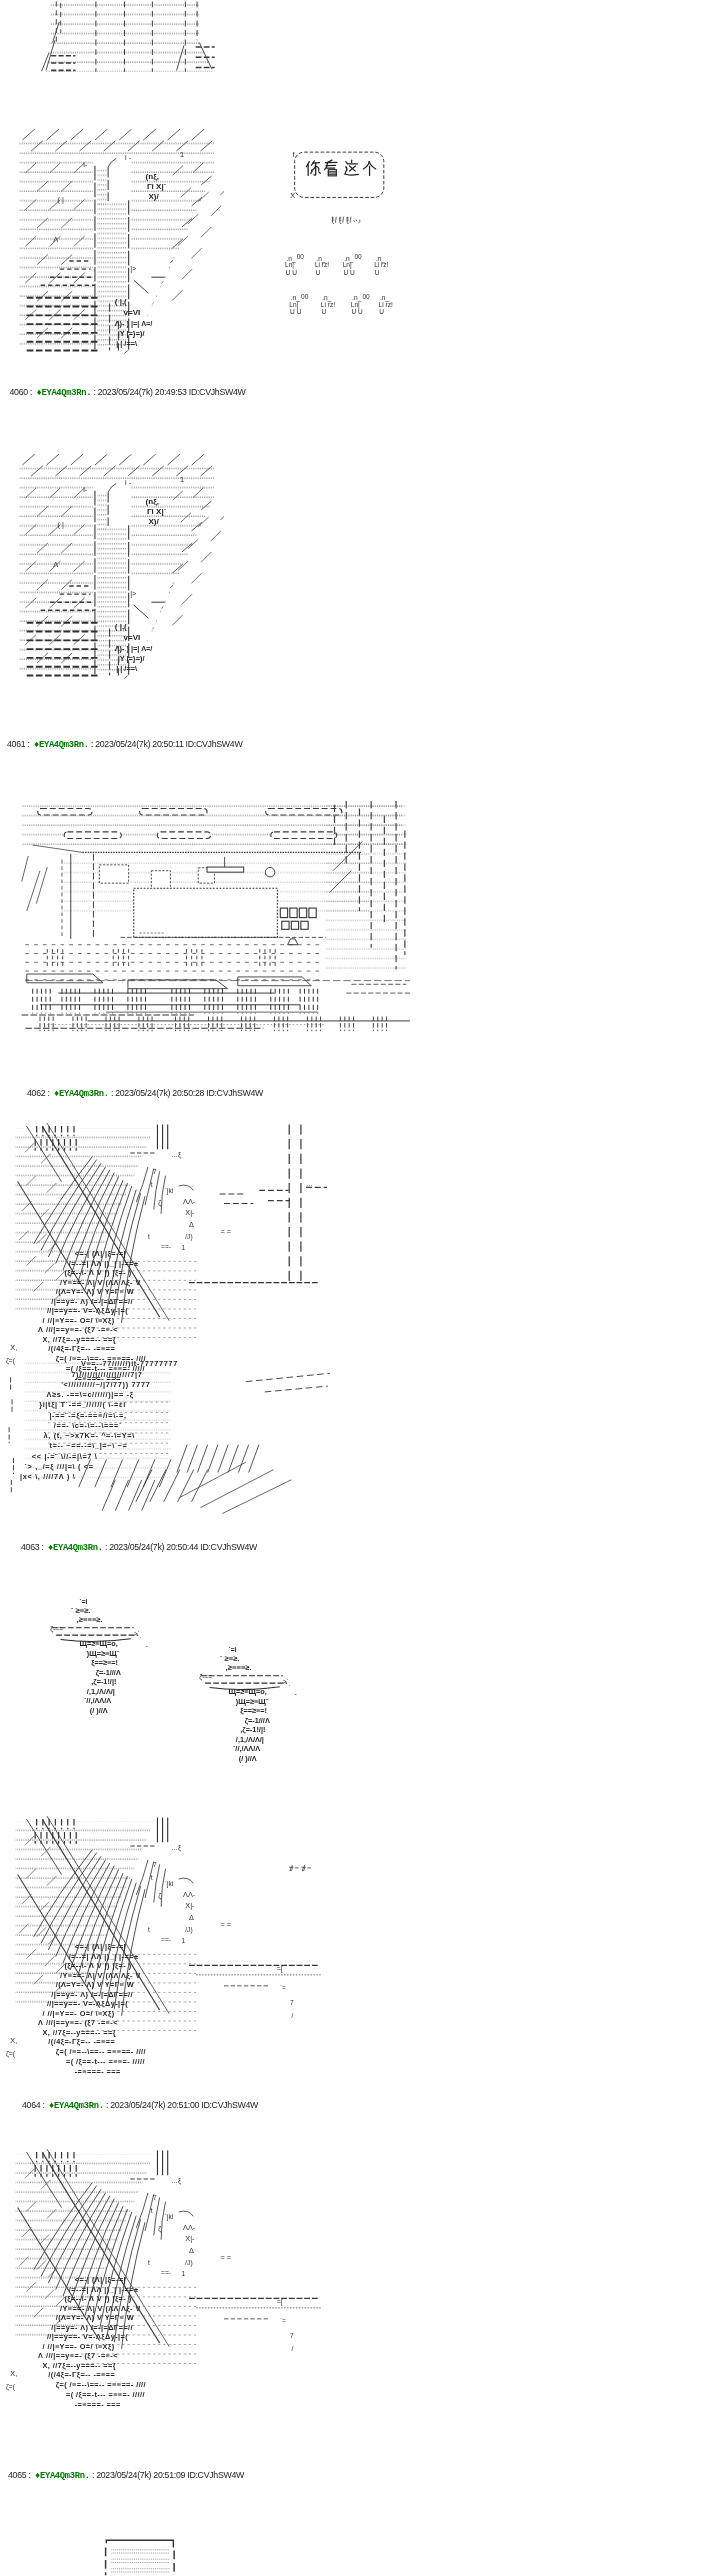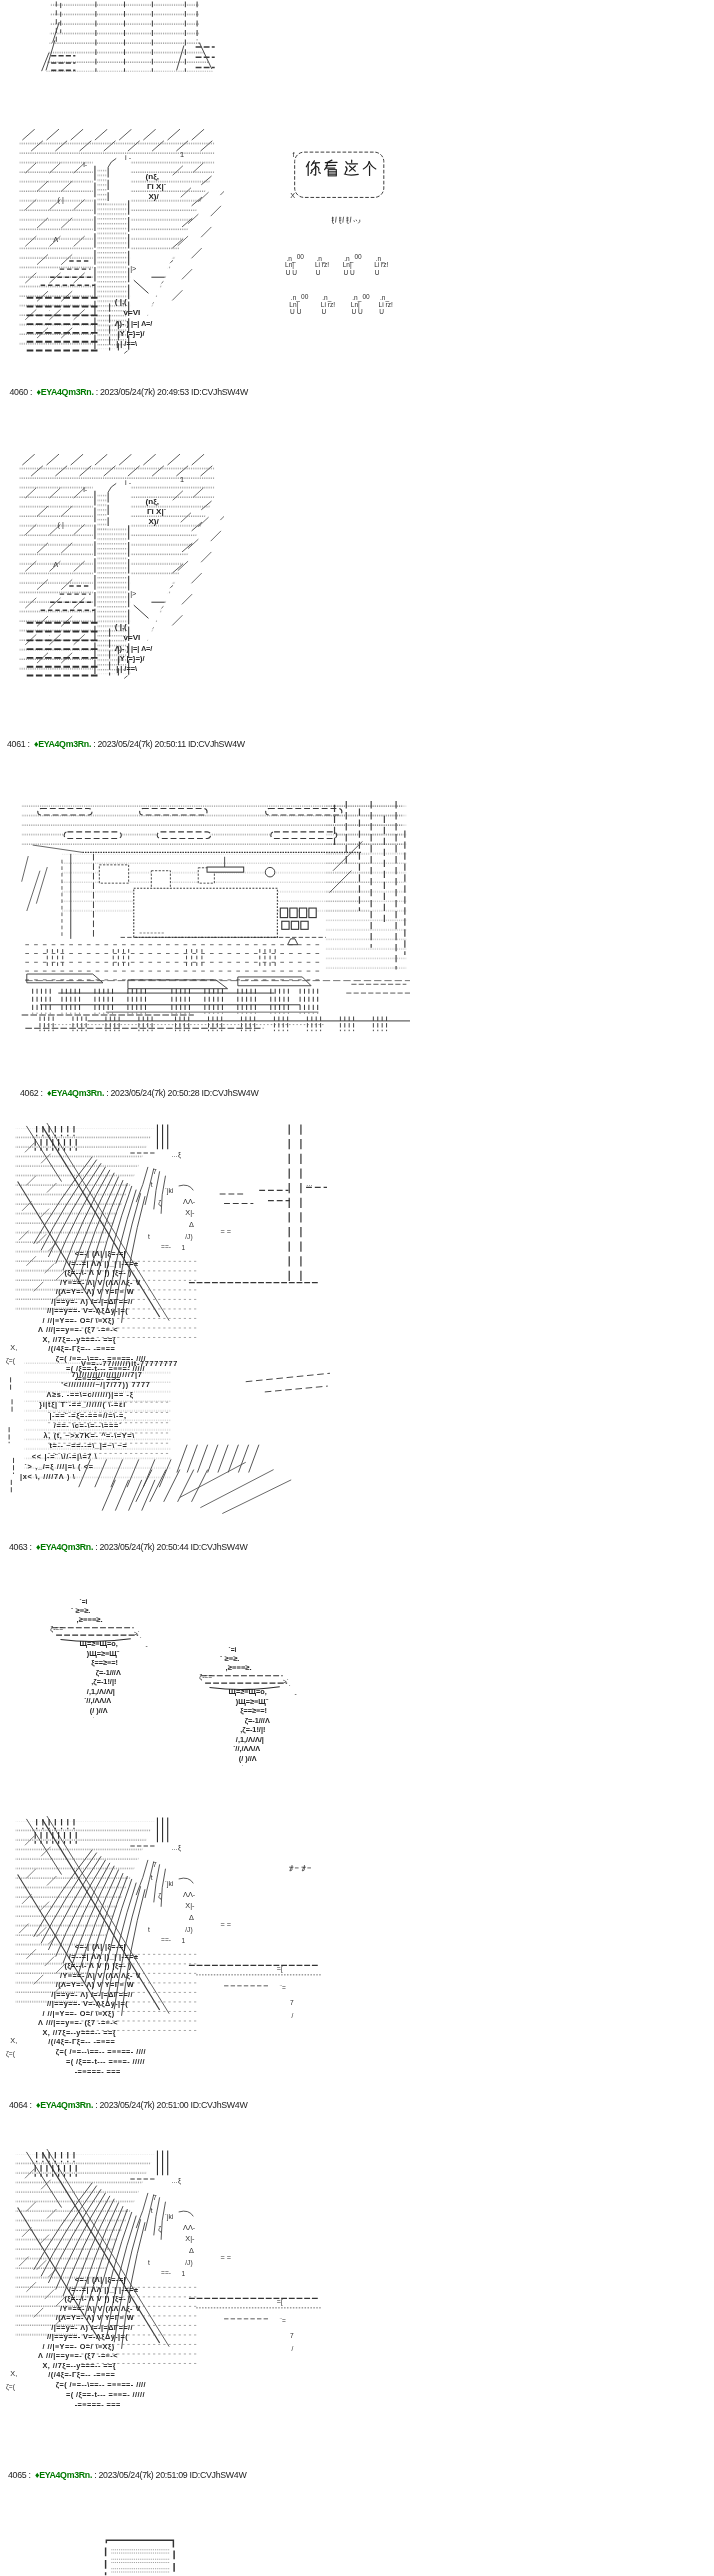--- a/index.html
+++ b/index.html
@@ -1,16 +1,16 @@
 <!DOCTYPE html>
 <html style="font-size:11.7px"><head><meta charset="utf-8"><title>AA</title><style>
 html,body{margin:0;padding:0;background:#ffffff;}
 body{width:715px;height:2576px;position:relative;overflow:hidden;font-family:"Liberation Sans",sans-serif;}
 .hdr{position:absolute;font-size:8.8px;letter-spacing:-0.3px;color:#1c1c1c;white-space:nowrap;font-family:"Liberation Sans",sans-serif;}
-.grn{color:#007a00;font-weight:bold;}
+.grn{color:#007a00;font-weight:bold;font-family:Liberation Mono, monospace;}
 svg text{font-family:"Liberation Sans",sans-serif;}
 </style></head><body>
 <svg width="0" height="0" style="position:absolute">
     <defs>
 <pattern id="dots" width="2.5" height="13" patternUnits="userSpaceOnUse">
         <rect x="0" y="6" width="1.1" height="1.5" fill="#646464"></rect>
       </pattern>
 <pattern id="dots2" width="2.5" height="6.6" patternUnits="userSpaceOnUse">
         <rect x="0" y="3" width="1.1" height="1.4" fill="#6a6a6a"></rect>
       </pattern>
@@ -20,25 +20,25 @@
 <pattern id="hatch" width="11" height="15" patternUnits="userSpaceOnUse">
         <line x1="0" y1="15" x2="8" y2="0" stroke="#5a5a5a" stroke-width="1"></line>
       </pattern>
 </defs>
   </svg>
 
 <div class="hdr" style="left:9.5px;top:387px">4060&nbsp;:&nbsp;&nbsp;<span class="grn">♦EYA4Qm3Rn.</span>&nbsp;:&nbsp;2023/05/24(7k) 20:49:53 ID:CVJhSW4W</div>
 
 <div class="hdr" style="left:7px;top:739px">4061&nbsp;:&nbsp;&nbsp;<span class="grn">♦EYA4Qm3Rn.</span>&nbsp;:&nbsp;2023/05/24(7k) 20:50:11 ID:CVJhSW4W</div>
 
-<div class="hdr" style="left:20px;top:1088px">4062&nbsp;:&nbsp;&nbsp;<span class="grn">♦EYA4Qm3Rn.</span>&nbsp;:&nbsp;2023/05/24(7k) 20:50:28 ID:CVJhSW4W</div>
-
-<div class="hdr" style="left:9px;top:1542px">4063&nbsp;:&nbsp;&nbsp;<span class="grn">♦EYA4Qm3Rn.</span>&nbsp;:&nbsp;2023/05/24(7k) 20:50:44 ID:CVJhSW4W</div>
-
-<div class="hdr" style="left:9px;top:2100px">4064&nbsp;:&nbsp;&nbsp;<span class="grn">♦EYA4Qm3Rn.</span>&nbsp;:&nbsp;2023/05/24(7k) 20:51:00 ID:CVJhSW4W</div>
+<div class="hdr" style="left:27px;top:1088px">4062&nbsp;:&nbsp;&nbsp;<span class="grn">♦EYA4Qm3Rn.</span>&nbsp;:&nbsp;2023/05/24(7k) 20:50:28 ID:CVJhSW4W</div>
+
+<div class="hdr" style="left:21px;top:1542px">4063&nbsp;:&nbsp;&nbsp;<span class="grn">♦EYA4Qm3Rn.</span>&nbsp;:&nbsp;2023/05/24(7k) 20:50:44 ID:CVJhSW4W</div>
+
+<div class="hdr" style="left:22px;top:2100px">4064&nbsp;:&nbsp;&nbsp;<span class="grn">♦EYA4Qm3Rn.</span>&nbsp;:&nbsp;2023/05/24(7k) 20:51:00 ID:CVJhSW4W</div>
 
 <div class="hdr" style="left:8px;top:2470px">4065&nbsp;:&nbsp;&nbsp;<span class="grn">♦EYA4Qm3Rn.</span>&nbsp;:&nbsp;2023/05/24(7k) 20:51:09 ID:CVJhSW4W</div>
 
 <svg style="position:absolute;left:40px;top:0px" width="180" height="77" viewBox="0 0 245 105">
 <polygon points="14,0 216,0 217,55 236,98 8,98 13,55" fill="url(#dots)" opacity="1.0"></polygon>
 <line x1="76" y1="2" x2="76" y2="98" stroke="#3f3f3f" stroke-width="1.4" stroke-dasharray="8 5"></line>
 <line x1="115" y1="2" x2="115" y2="98" stroke="#3f3f3f" stroke-width="1.4" stroke-dasharray="8 5"></line>
 <line x1="153" y1="2" x2="153" y2="98" stroke="#3f3f3f" stroke-width="1.4" stroke-dasharray="8 5"></line>
 <line x1="198" y1="2" x2="198" y2="98" stroke="#3f3f3f" stroke-width="1.4" stroke-dasharray="8 5"></line>
 <line x1="214" y1="2" x2="214" y2="55" stroke="#3f3f3f" stroke-width="1.4" stroke-dasharray="8 5"></line>

